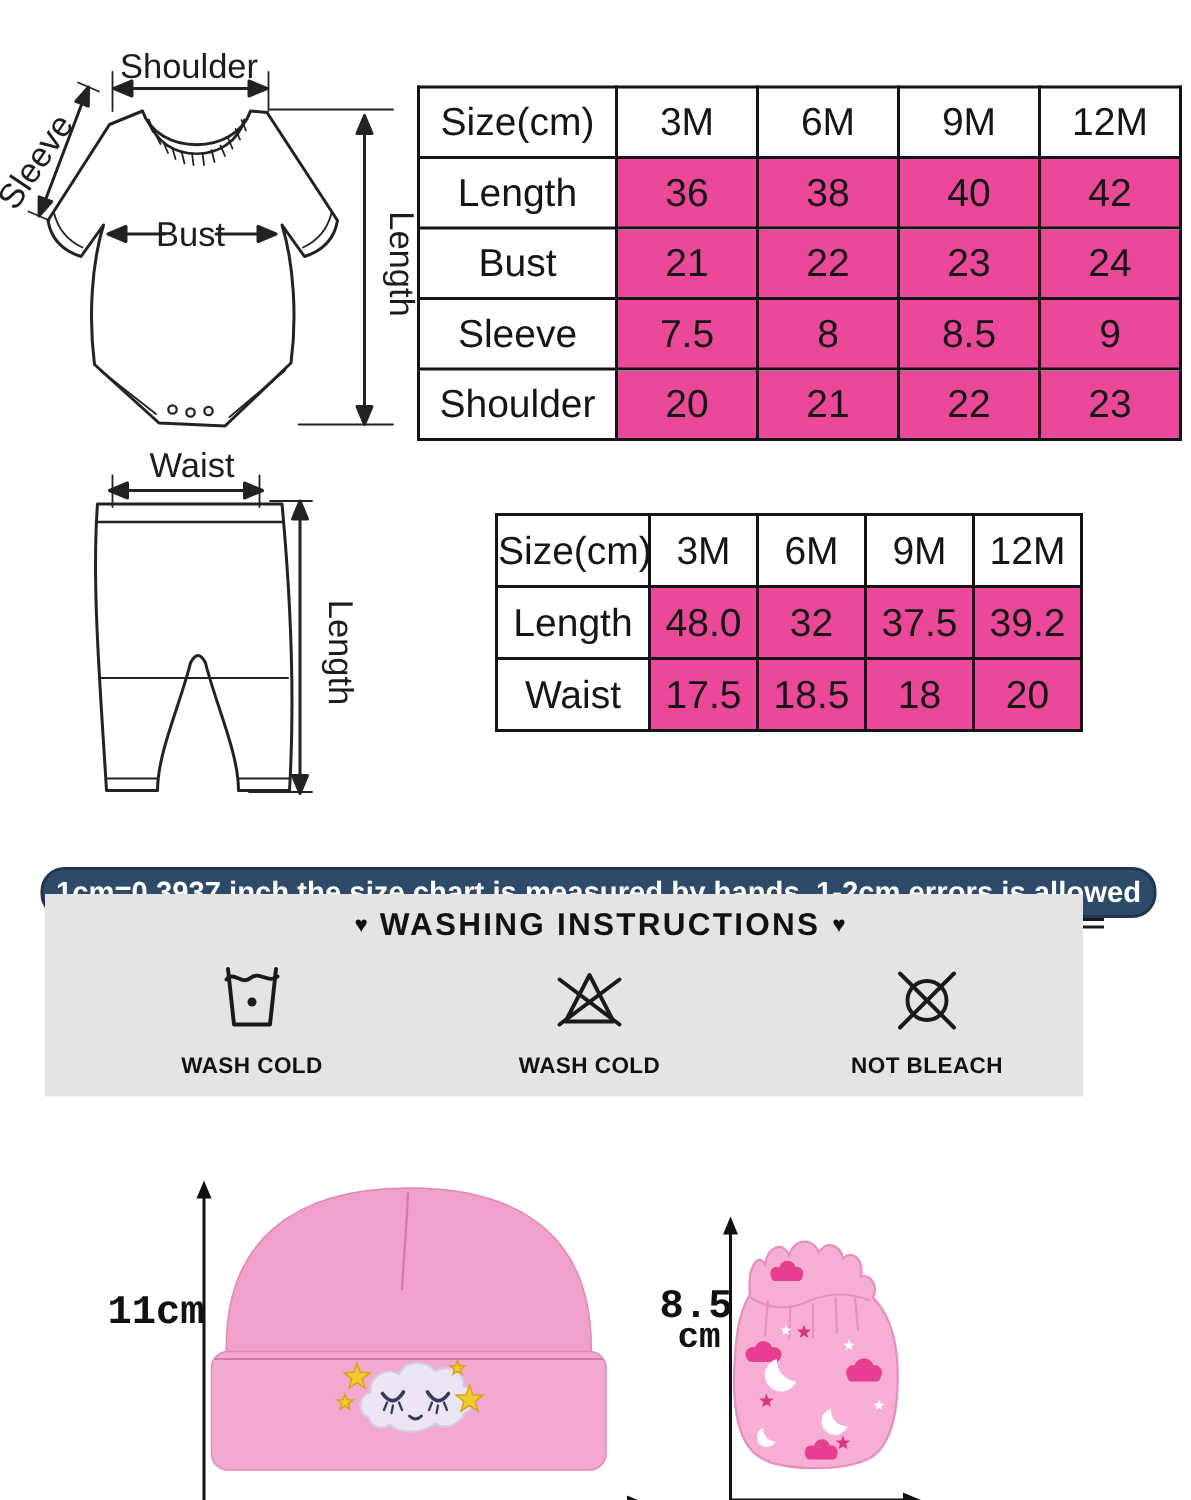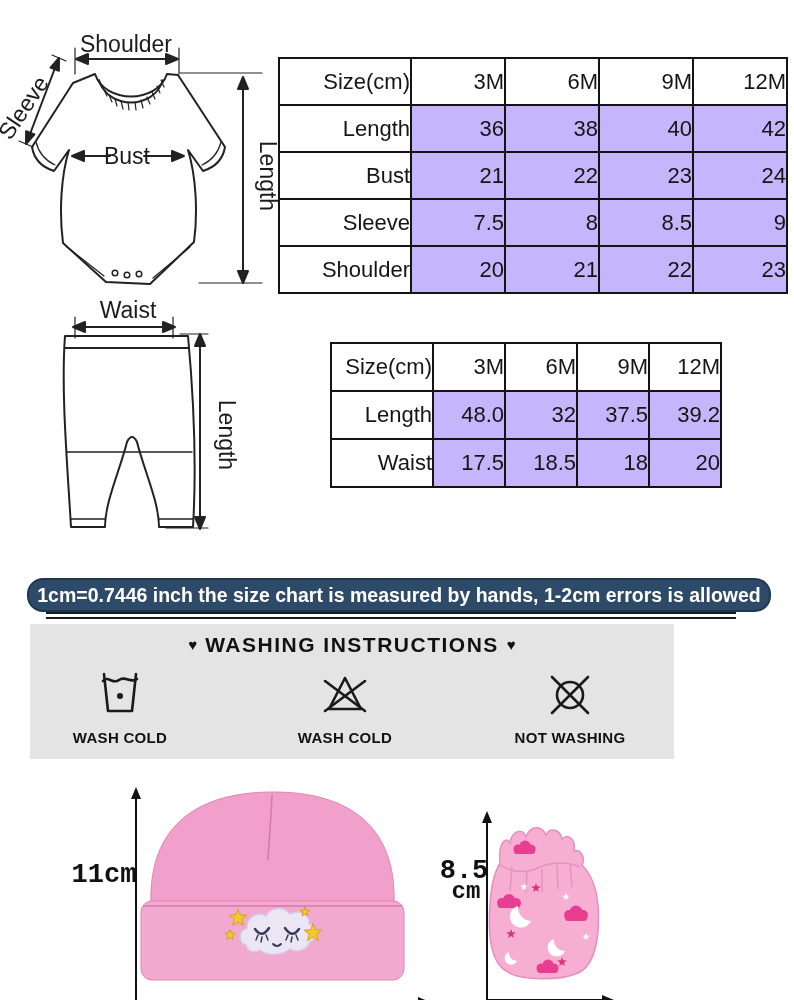--- a/index.html
+++ b/index.html
@@ -2,35 +2,35 @@
 <html><head>
 <meta charset="utf-8">
 <style>
   html,body{margin:0;padding:0;background:#fff;}
   #canvas{position:relative;width:794px;height:1000px;background:#ffffff;
           font-family:"Liberation Sans",sans-serif;overflow:hidden;margin-top:30px;}
   svg text{font-family:"Liberation Sans",sans-serif;fill:#1c1c1c;}
   .dimtext{font-family:"Liberation Mono",monospace;font-weight:bold;fill:#111;}
   
   table.size{border-collapse:collapse;table-layout:fixed;position:absolute;background:#fff;}
-  table.size td{border:2.5px solid #141414;text-align:right;vertical-align:middle;
-                font-size:22px;color:#151515;padding:0;overflow:hidden;}
-  table.size td.gray{background:#c4b5fd;}
+  table.size td{border:2.5px solid #141414;text-align:center;vertical-align:middle;
+                font-size:26px;color:#151515;padding:0;overflow:hidden;}
+  table.size td.gray{background:#ec4899;}
   #table-onesie{left:278px;top:27px;width:508px;height:237px;}
   #table-onesie td{height:44px;}
   #table-pants{left:330px;top:312px;width:390px;height:146px;}
   #table-pants td{height:44px;}
   
   #note-pill{position:absolute;left:27px;top:548px;width:740px;height:30px;
              border-radius:16px;display:flex;align-items:center;justify-content:center;
              font-weight:bold;font-size:19.5px;white-space:nowrap;}
   #divider{position:absolute;left:46px;top:582px;width:690px;height:3px;
            border-top:2px solid #1a1a1a;border-bottom:2px solid #1a1a1a;}
   
-  #washing-box{position:absolute;left:30px;top:594px;width:644px;height:135px;background:#e4e4e4;}
+  #washing-box{position:absolute;left:30px;top:566px;width:644px;height:135px;background:#e4e4e4;padding-left:48px;}
   #washing-title{margin-top:9px;text-align:center;font-weight:bold;font-size:21px;
                  letter-spacing:1.5px;color:#111;}
   #washing-title .heart{font-size:15px;letter-spacing:0;vertical-align:2px;padding:0 8px;}
   #washing-items{display:flex;justify-content:space-between;padding:8px 40px 0 26px;}
   .wash-item{width:128px;text-align:center;font-weight:bold;}
   .wash-item .lbl{font-size:15px;color:#111;margin-top:4px;letter-spacing:.3px;white-space:nowrap;}
   .wicon{stroke:#1a1a1a;stroke-width:2.6;fill:none;stroke-linecap:round;stroke-linejoin:round;}
 </style>
 </head>
 <body>
@@ -210,21 +210,21 @@
     <tr>
       <td>Waist</td>
       <td class="gray">17.5</td>
       <td class="gray">18.5</td>
       <td class="gray">18</td>
       <td class="gray">20</td>
     </tr>
   </tbody>
     </table>
 
-  <div id="note-pill" style="background:#2d4a68;color:#ffffff;border:2px solid #20384f;">1cm=0.7446 inch the size chart is measured by hands, 1-2cm errors is allowed</div>
+  <div id="note-pill" style="background:#2d4a68;color:#ffffff;border:2px solid #20384f;">1cm=0.3937 inch the size chart is measured by hands, 1-2cm errors is allowed</div>
   <div id="divider"></div>
 
   <div id="washing-box">
     <div id="washing-title">
       <span class="heart">♥</span><span>WASHING INSTRUCTIONS</span><span class="heart">♥</span>
     </div>
     <div id="washing-items">
       <div class="wash-item">
         <svg class="wicon" width="56" height="56" viewBox="0 0 56 56">
           <path d="M12,9 L16,46 L40,46 L44,9"></path>
@@ -240,21 +240,21 @@
           <line x1="48" y1="16" x2="8" y2="46"></line>
         </svg>
         <div class="lbl">WASH COLD</div>
       </div>
       <div class="wash-item">
         <svg class="wicon" width="56" height="56" viewBox="0 0 56 56">
           <circle cx="28" cy="30" r="13"></circle>
           <line x1="10" y1="12" x2="46" y2="48"></line>
           <line x1="46" y1="12" x2="10" y2="48"></line>
         </svg>
-        <div class="lbl">NOT WASHING</div>
+        <div class="lbl">NOT BLEACH</div>
       </div>
     </div>
   </div>
 
   <svg style="position:absolute;left:0;top:735px" width="794" height="265" viewBox="0 0 794 265">
 
     <g>
       <path d="M151,140 C148,62 196,27 273,27 C350,27 397,62 394,140 L151,140 Z" fill="#f0a0ca" stroke="#e186b3" stroke-width="1"></path>
       <path d="M272,30 C271,55 269,75 268,95" stroke="#d678aa" stroke-width="1.5" fill="none"></path>
       <rect x="141" y="136" width="263" height="79" rx="11" fill="#f2a9cf" stroke="#e186b3" stroke-width="1"></rect>

